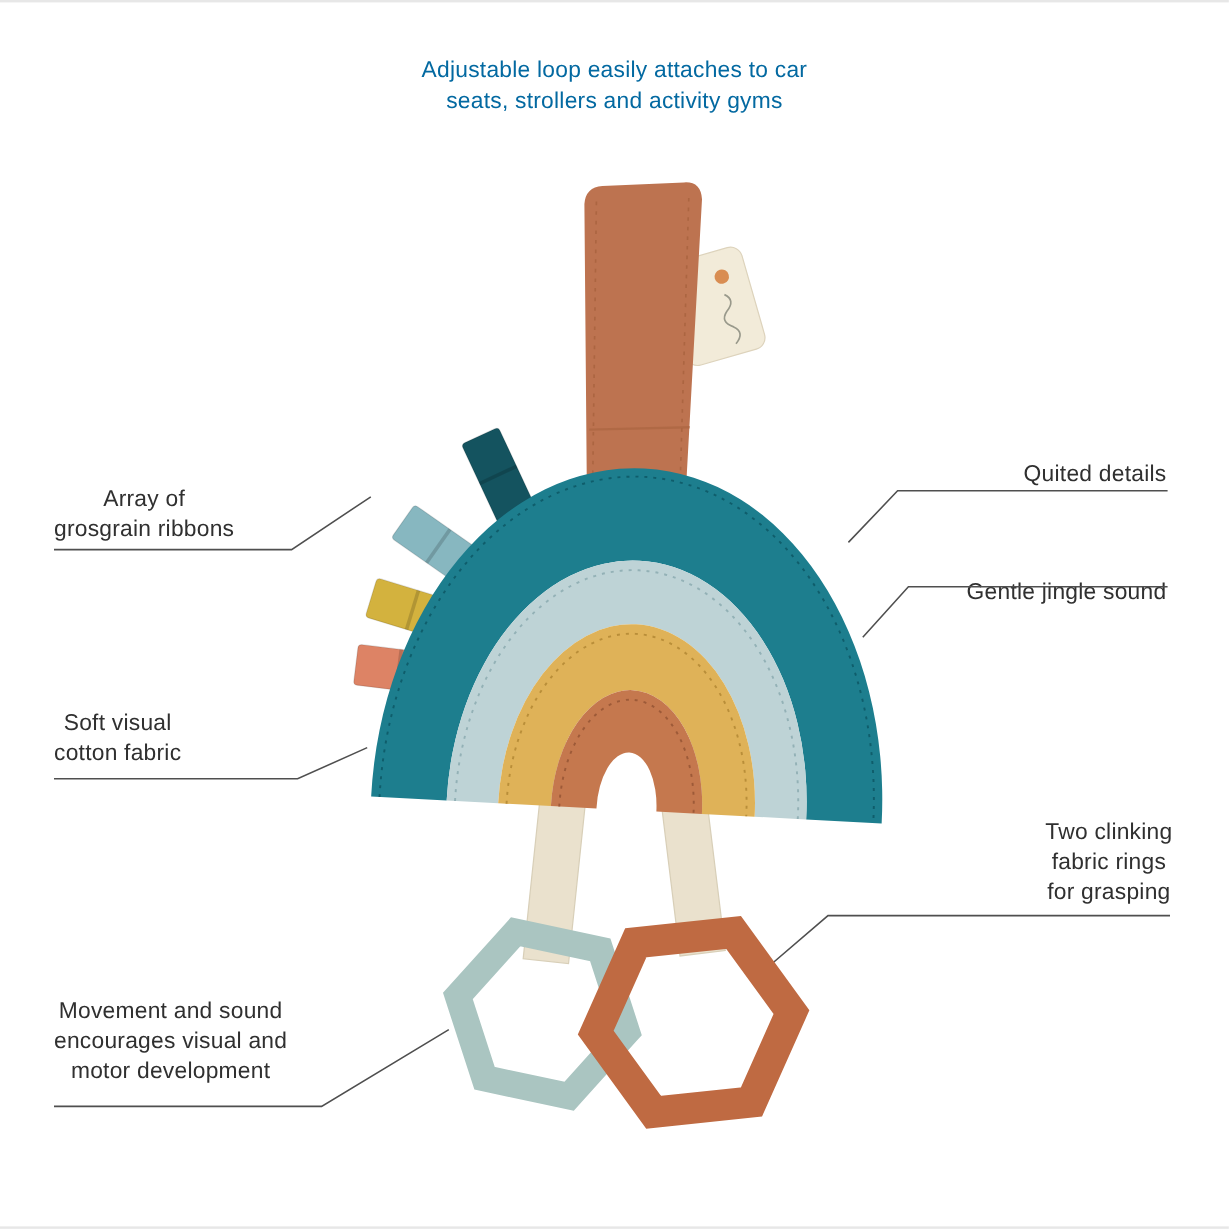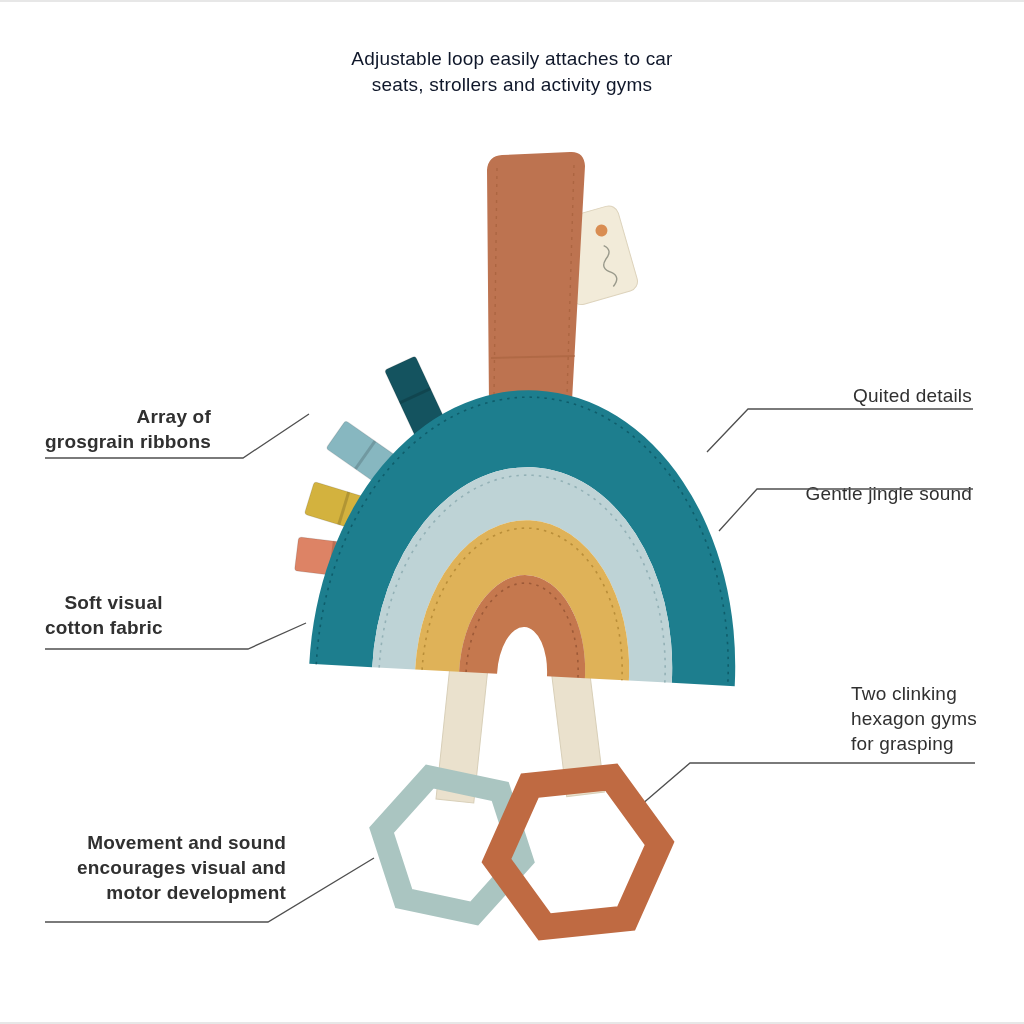--- a/index.html
+++ b/index.html
@@ -8,31 +8,31 @@
     background:#ffffff;
     font-family:"Liberation Sans",sans-serif;
     color:#333333;
   }
   .edge-line{position:absolute;left:0;right:0;height:2px;background:#e7e7e7;}
   .edge-top{top:0;}
   .edge-bottom{bottom:0;}
   .title{
     position:absolute;top:46px;left:0;right:0;
     text-align:center;font-size:19px;line-height:1.38;
-    white-space:pre-line;letter-spacing:.2px;color:#0f172a;
+    white-space:pre-line;letter-spacing:.2px;color:#0369a1;
   }
   .callout{
     position:absolute;font-size:19px;line-height:1.32;
     white-space:pre-line;letter-spacing:.2px;color:#303030;
   }
-  .c-left{text-align:right;font-weight:bold;}
-  .c-right{text-align:left;}
+  .c-left{text-align:center;}
+  .c-right{text-align:center;}
   #c-ribbons{left:45px;top:404px;}
   #c-fabric{left:45px;top:590px;}
-  #c-movement{left:45px;top:830px;margin-left:32px;}
+  #c-movement{left:45px;top:830px;}
   #c-quilted{right:52px;top:383px;}
   #c-jingle{right:52px;top:481px;}
   #c-hexagons{right:47px;top:681px;}
   svg.scene{position:absolute;left:0;top:0;}
 </style>
 </head>
 <body>
 
 <div class="edge-line edge-top"></div>
 <div class="edge-line edge-bottom"></div>
@@ -43,21 +43,21 @@
 <div class="callout c-left" id="c-ribbons">Array of
 grosgrain ribbons</div>
 <div class="callout c-left" id="c-fabric">Soft visual
 cotton fabric</div>
 <div class="callout c-left" id="c-movement">Movement and sound
 encourages visual and
 motor development</div>
 <div class="callout c-right" id="c-quilted">Quited details</div>
 <div class="callout c-right" id="c-jingle">Gentle jingle sound</div>
 <div class="callout c-right" id="c-hexagons">Two clinking
-hexagon gyms
+fabric rings
 for grasping</div>
 
 <svg class="scene" width="1024" height="1024" viewBox="0 0 1024 1024">
 
   <g fill="none" stroke-width="1.3" stroke="#4f4f4f">
     <polyline points="45,458 243,458 309,414"></polyline>
     <polyline points="45,649 248,649 306,623"></polyline>
     <polyline points="45,922 268,922 374,858"></polyline>
     <polyline points="973,409 748,409 707,452"></polyline>
     <polyline points="973,489 757,489 719,531"></polyline>

